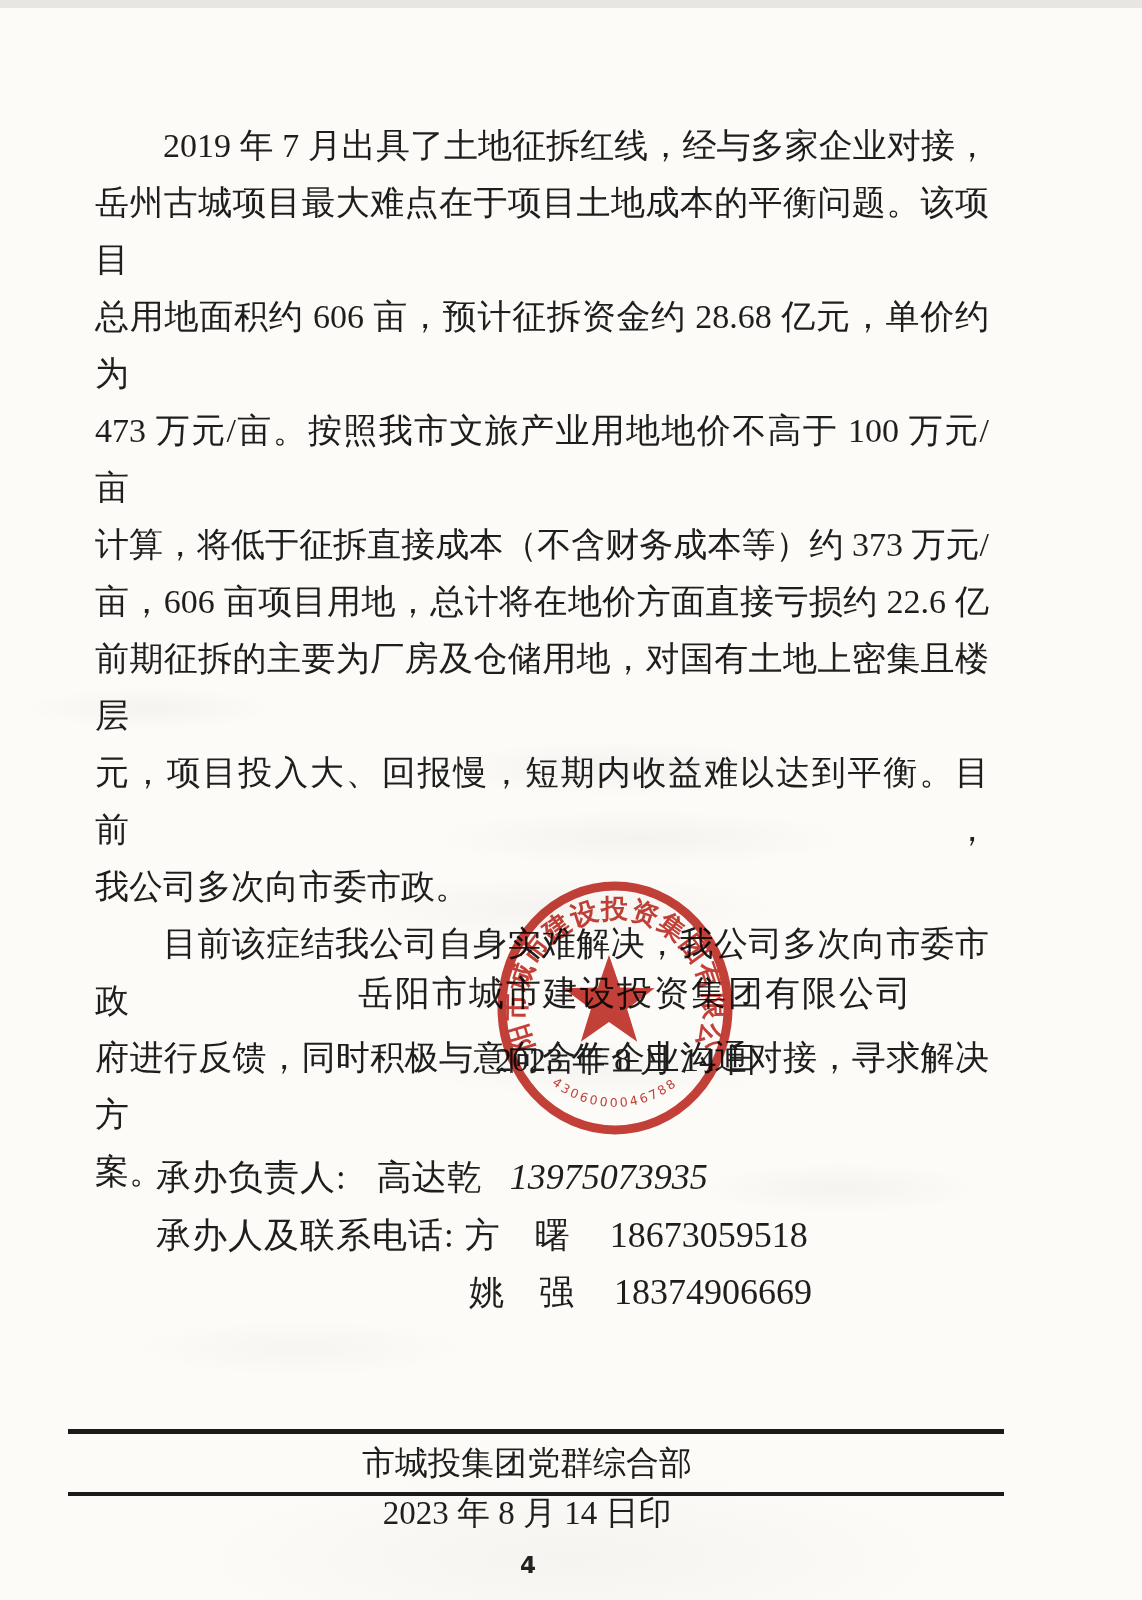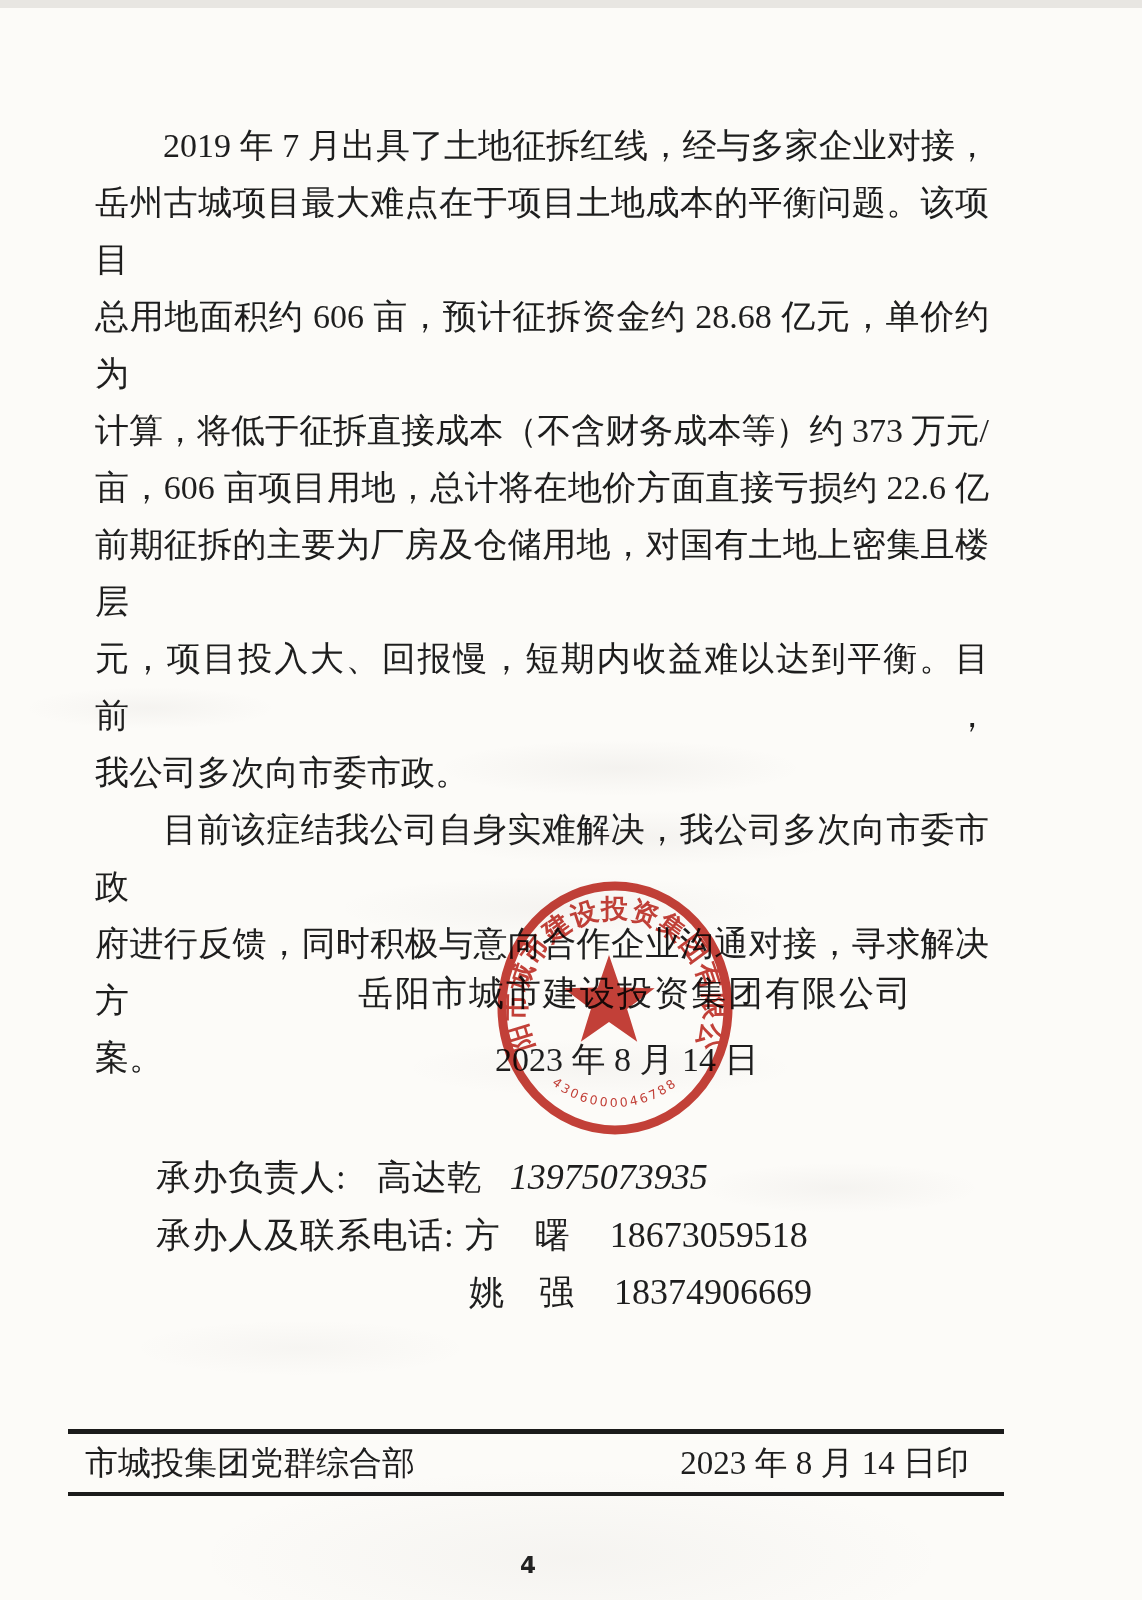--- a/index.html
+++ b/index.html
@@ -46,21 +46,21 @@
   .contact-line.c2 .c-phone { margin-left:40px; }
   .contact-line.c3 .c-name  { margin-left:313px; }
   .contact-line.c3 .c-phone { margin-left:40px; }
   .c-phone { font-size:36px; }
   .footer-rule { position:absolute; left:68px; width:936px; background:#1b1b1b; }
   .footer-rule.top    { top:1421px; height:5px; }
   .footer-rule.bottom { top:1484px; height:4px; }
   .footer-row {
     position:absolute; left:85px; top:1430px; width:884px;
     display:flex; justify-content:space-between; align-items:center;
-    font-size:33px; line-height:50px; white-space:nowrap;
+    font-size:33px; line-height:50px; white-space:nowrap;flex-direction:column;
   }
   .page-number {
     position:absolute; left:520px; top:1544px;
     font-family:"DejaVu Sans","Liberation Sans",sans-serif;
     font-size:23px; font-weight:bold; color:#222;
   }
   .seal {
     position:absolute; left:497px; top:873px; width:236px; height:254px;
     mix-blend-mode:multiply; opacity:0.92; pointer-events:none;
   }
@@ -74,20 +74,21 @@
 <body>
 
 <div id="page">
 
   <div class="scan-noise"></div>
 
   <div class="body-text">
     <div class="line j indent">2019 年 7 月出具了土地征拆红线，经与多家企业对接，</div>
     <div class="line j">岳州古城项目最大难点在于项目土地成本的平衡问题。该项目</div>
     <div class="line j">总用地面积约 606 亩，预计征拆资金约 28.68 亿元，单价约为</div>
+    <div class="line j">473 万元/亩。按照我市文旅产业用地地价不高于 100 万元/亩</div>
     <div class="line j">计算，将低于征拆直接成本（不含财务成本等）约 373 万元/</div>
     <div class="line j">亩，606 亩项目用地，总计将在地价方面直接亏损约 22.6 亿</div>
     <div class="line j">前期征拆的主要为厂房及仓储用地，对国有土地上密集且楼层</div>
     <div class="line j">元，项目投入大、回报慢，短期内收益难以达到平衡。目前，</div>
     <div class="line">我公司多次向市委市政。</div>
     <div class="line j indent">目前该症结我公司自身实难解决，我公司多次向市委市政</div>
     <div class="line j">府进行反馈，同时积极与意向合作企业沟通对接，寻求解决方</div>
     <div class="line">案。</div>
   </div>
 

